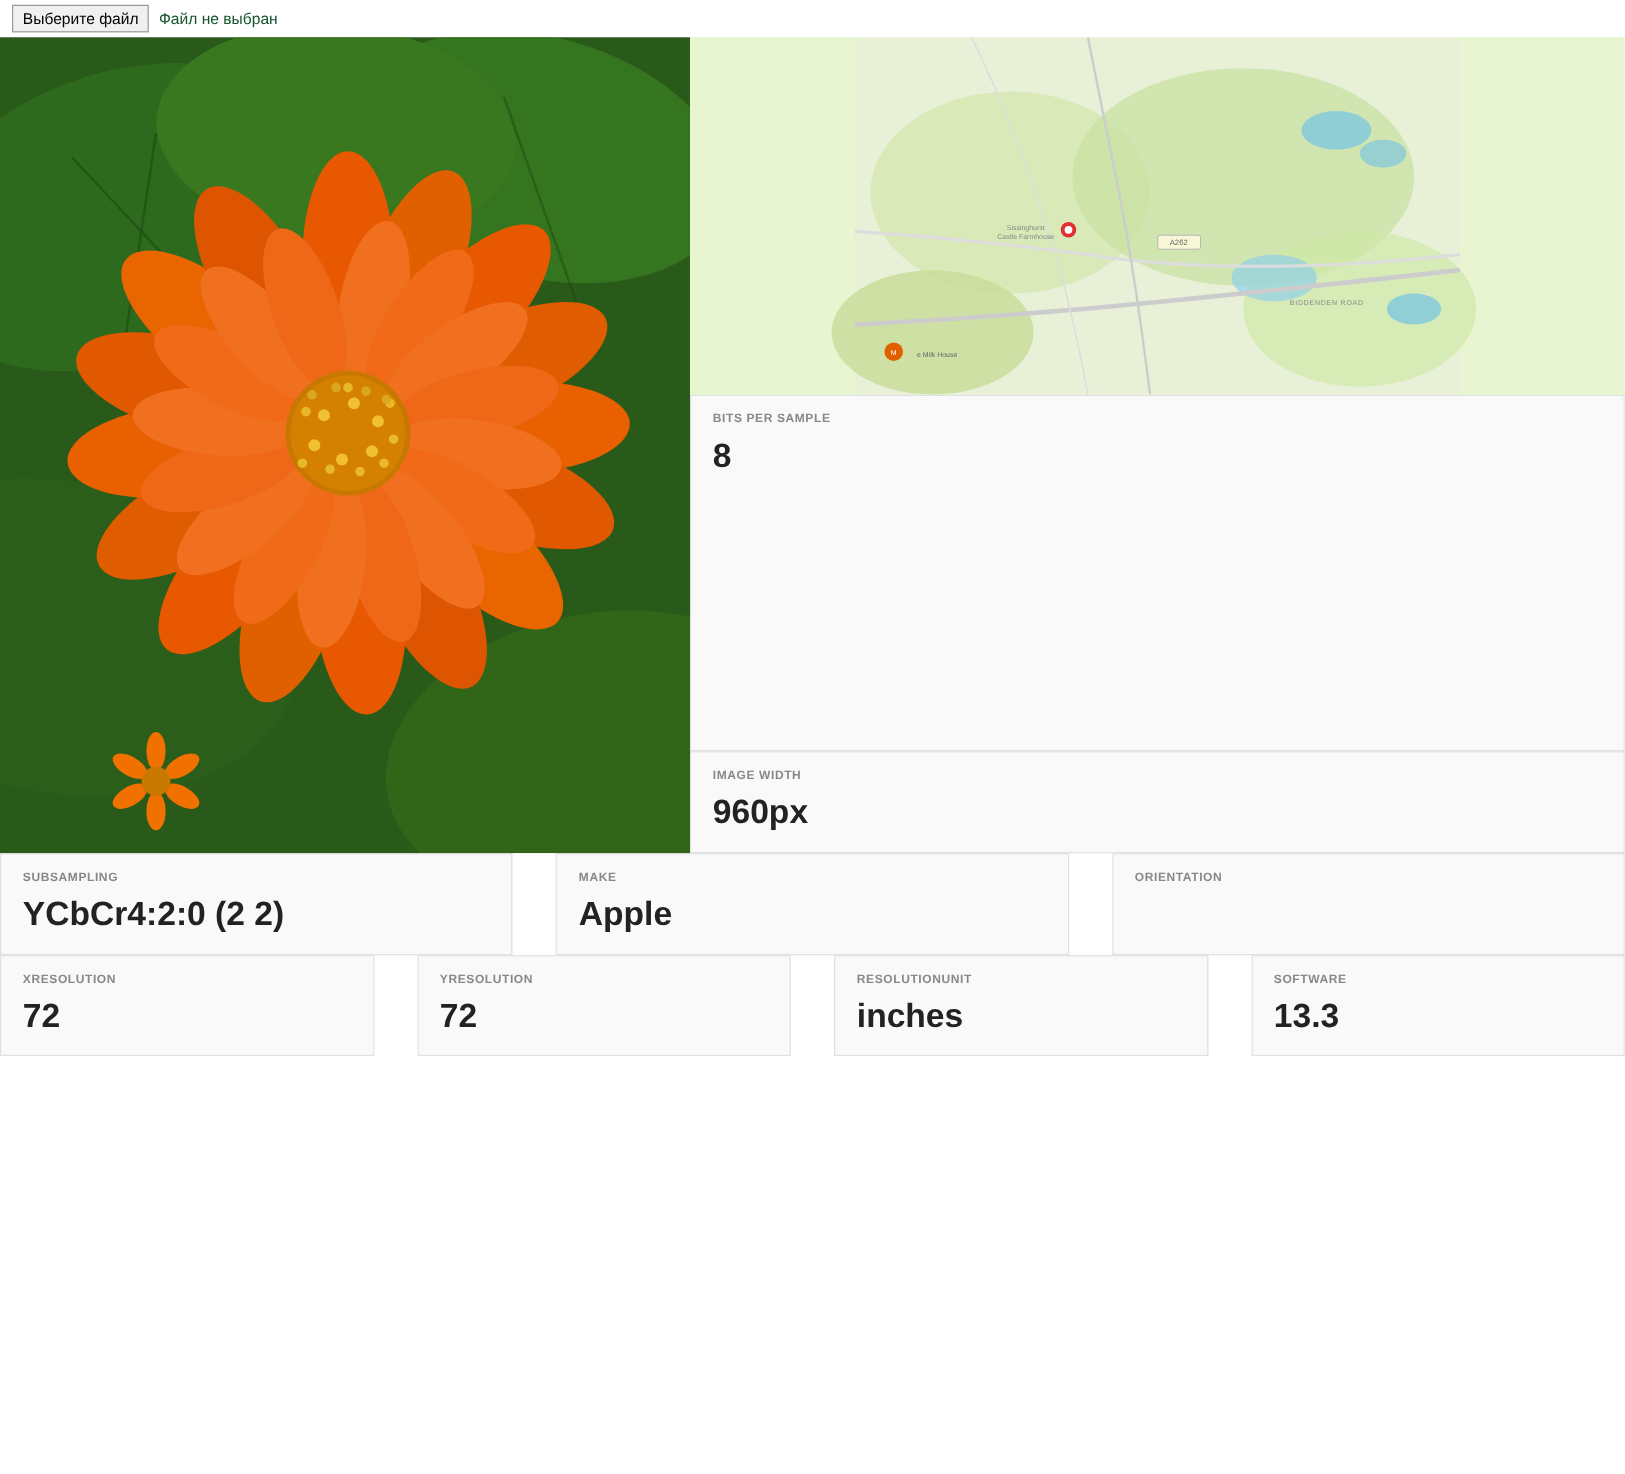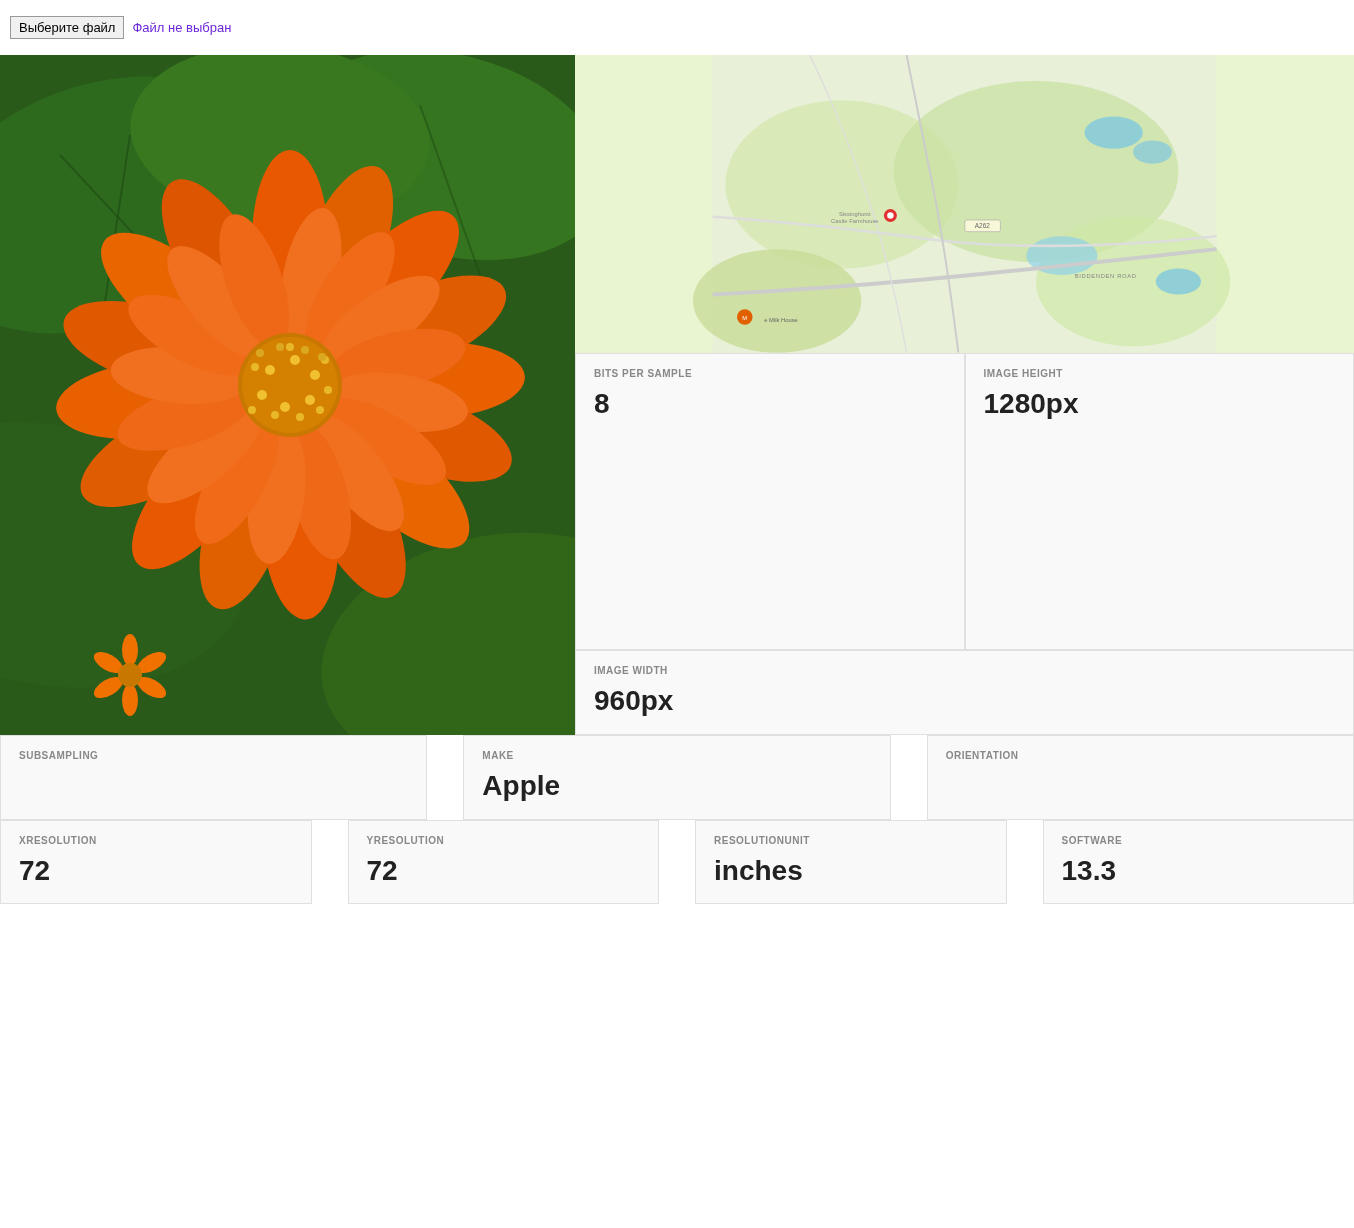--- a/index.html
+++ b/index.html
@@ -3,37 +3,37 @@
   <meta charset="utf-8">
   <style>
     * { box-sizing: border-box; margin: 0; padding: 0; }
     body {
       font-family: Arial, sans-serif;
       background: #fff;
       color: #333;
     }
 
     .top-bar {
-      padding: 16px 10px;
+      padding: 4px 10px;
       display: flex;
       align-items: center;
       gap: 8px;
     }
 
     .file-button {
       padding: 3px 8px;
       font-size: 13px;
       border: 1px solid #999;
       background: #f0f0f0;
       cursor: pointer;
     }
 
     .file-label {
       font-size: 13px;
-      color: #6d28d9;
+      color: #14532d;
     }
 
     .main-content {
       display: flex;
       flex-direction: column;
     }
 
     .top-section {
       display: flex;
       flex-direction: row;
@@ -257,38 +257,35 @@
           <text x="50" y="409" font-size="9" fill="white" text-anchor="middle">M</text>
           <text x="80" y="412" font-size="9" fill="#666">e Milk House</text>
         </svg>
       </div>
 
       <div class="right-info-top">
         <div class="info-cell">
           <div class="info-cell-label">BITS PER SAMPLE</div>
           <div class="info-cell-value">8</div>
         </div>
-        <div class="info-cell">
-          <div class="info-cell-label">IMAGE HEIGHT</div>
-          <div class="info-cell-value">1280px</div>
-        </div>
       </div>
 
       <div class="right-info-bottom">
         <div class="info-cell">
           <div class="info-cell-label">IMAGE WIDTH</div>
           <div class="info-cell-value">960px</div>
         </div>
       </div>
     </div>
   </div>
 
   <div class="info-row">
     <div class="info-cell">
       <div class="info-cell-label">SUBSAMPLING</div>
+      <div class="info-cell-value">YCbCr4:2:0 (2 2)</div>
     </div>
     <div class="info-cell">
       <div class="info-cell-label">MAKE</div>
       <div class="info-cell-value">Apple</div>
     </div>
     <div class="info-cell">
       <div class="info-cell-label">ORIENTATION</div>
     </div>
   </div>
 

